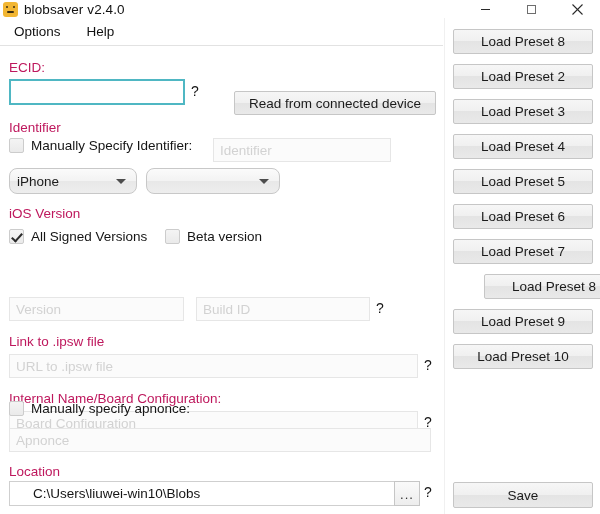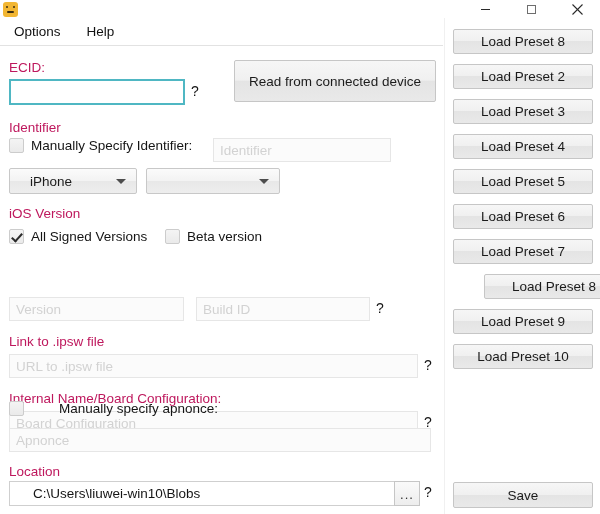--- a/index.html
+++ b/index.html
@@ -200,27 +200,27 @@
     font-size: 13.5px;
     color: #151515;
     white-space: nowrap;
   }
 
   
   .combo {
     position: absolute;
     box-sizing: border-box;
     border: 1px solid #c8c8c8;
-    border-radius: 2px;
+    border-radius: 8px;
     background: linear-gradient(to bottom, #fbfbfb 0%, #f3f3f3 48%, #e8e8e8 50%, #eeeeee 100%);
     font-size: 13.5px;
     color: #1b1b1b;
     display: flex;
     align-items: center;
-    padding-left: 20px;
+    padding-left: 7px;
     cursor: default;
   }
   .combo .caret {
     position: absolute;
     right: 10px;
     top: 50%;
     margin-top: -2px;
     width: 0; height: 0;
     border-left: 5px solid transparent;
     border-right: 5px solid transparent;
@@ -241,20 +241,21 @@
     letter-spacing: 1px;
     cursor: default;
     padding-bottom: 3px;
   }
 </style>
 </head>
 <body>
 
 <div class="titlebar">
   <div class="app-icon"></div>
+  <div class="app-title">blobsaver v2.4.0</div>
 
   <div class="wincontrols">
     <div class="winbtn">
       <svg width="11" height="11" viewBox="0 0 11 11">
         <rect x="1" y="5" width="9" height="1" fill="#2a2a2a"></rect>
       </svg>
     </div>
     <div class="winbtn">
       <svg width="11" height="11" viewBox="0 0 11 11">
         <rect x="1.5" y="1.5" width="8" height="8" fill="none" stroke="#6e6e6e" stroke-width="1"></rect>
@@ -272,21 +273,21 @@
 <div class="menubar">
   <div class="menu-item">Options</div>
   <div class="menu-item">Help</div>
 </div>
 
 <div class="leftpane">
 
   <div class="sec-label" style="left:9px; top:13px;">ECID:</div>
   <input class="tinput focused" style="left: 9px; top: 32px; width: 176px; height: 26px;" autofocus="" value="">
   <div class="qmark" style="left:191px; top:36px;">?</div>
-  <div class="btn" style="left:234px; top:13px; width:202px; height:42px;">Read from connected device</div>
+  <div class="btn" style="left:234px; top:44px; width:202px; height:24px;">Read from connected device</div>
 
   <div class="sec-label" style="left:9px; top:73px;">Identifier</div>
   <div class="cbwrap" style="left:9px; top:91px;">
     <div class="cbox"></div>
     <div class="cblabel">Manually Specify Identifier:</div>
   </div>
   <input class="tinput disabled" style="left: 213px; top: 91px; width: 178px; height: 24px;" disabled="" placeholder="Identifier">
 
   <div class="combo" style="left:9px; top:121px; width:128px; height:26px;">
     <span>iPhone</span>
@@ -311,21 +312,21 @@
   <div class="qmark" style="left:376px; top:253px;">?</div>
 
   <div class="sec-label" style="left:9px; top:287px;">Link to .ipsw file</div>
   <input class="tinput disabled" style="left: 9px; top: 307px; width: 409px; height: 24px;" disabled="" placeholder="URL to .ipsw file">
   <div class="qmark" style="left:424px; top:310px;">?</div>
 
   <div class="sec-label" style="left:9px; top:344px;">Internal Name/Board Configuration:</div>
   <input class="tinput disabled" style="left: 9px; top: 364px; width: 409px; height: 24px;" disabled="" placeholder="Board Configuration">
   <div class="qmark" style="left:424px; top:367px;">?</div>
 
-  <div class="cbwrap" style="left:9px; top:354px;gap:28px;">
+  <div class="cbwrap" style="left:9px; top:354px;">
     <div class="cbox"></div>
     <div class="cblabel">Manually specify apnonce:</div>
   </div>
   <input class="tinput disabled" style="left: 9px; top: 381px; width: 422px; height: 24px;" disabled="" placeholder="Apnonce">
 
   <div class="sec-label" style="left:9px; top:417px;">Location</div>
   <input class="tinput" style="left: 9px; top: 434px; width: 388px; height: 25px; padding-left: 23px;" value="C:\Users\liuwei-win10\Blobs">
   <div class="browsebtn" style="left:394px; top:434px; width:26px; height:25px;">...</div>
   <div class="qmark" style="left:424px; top:437px;">?</div>
 

